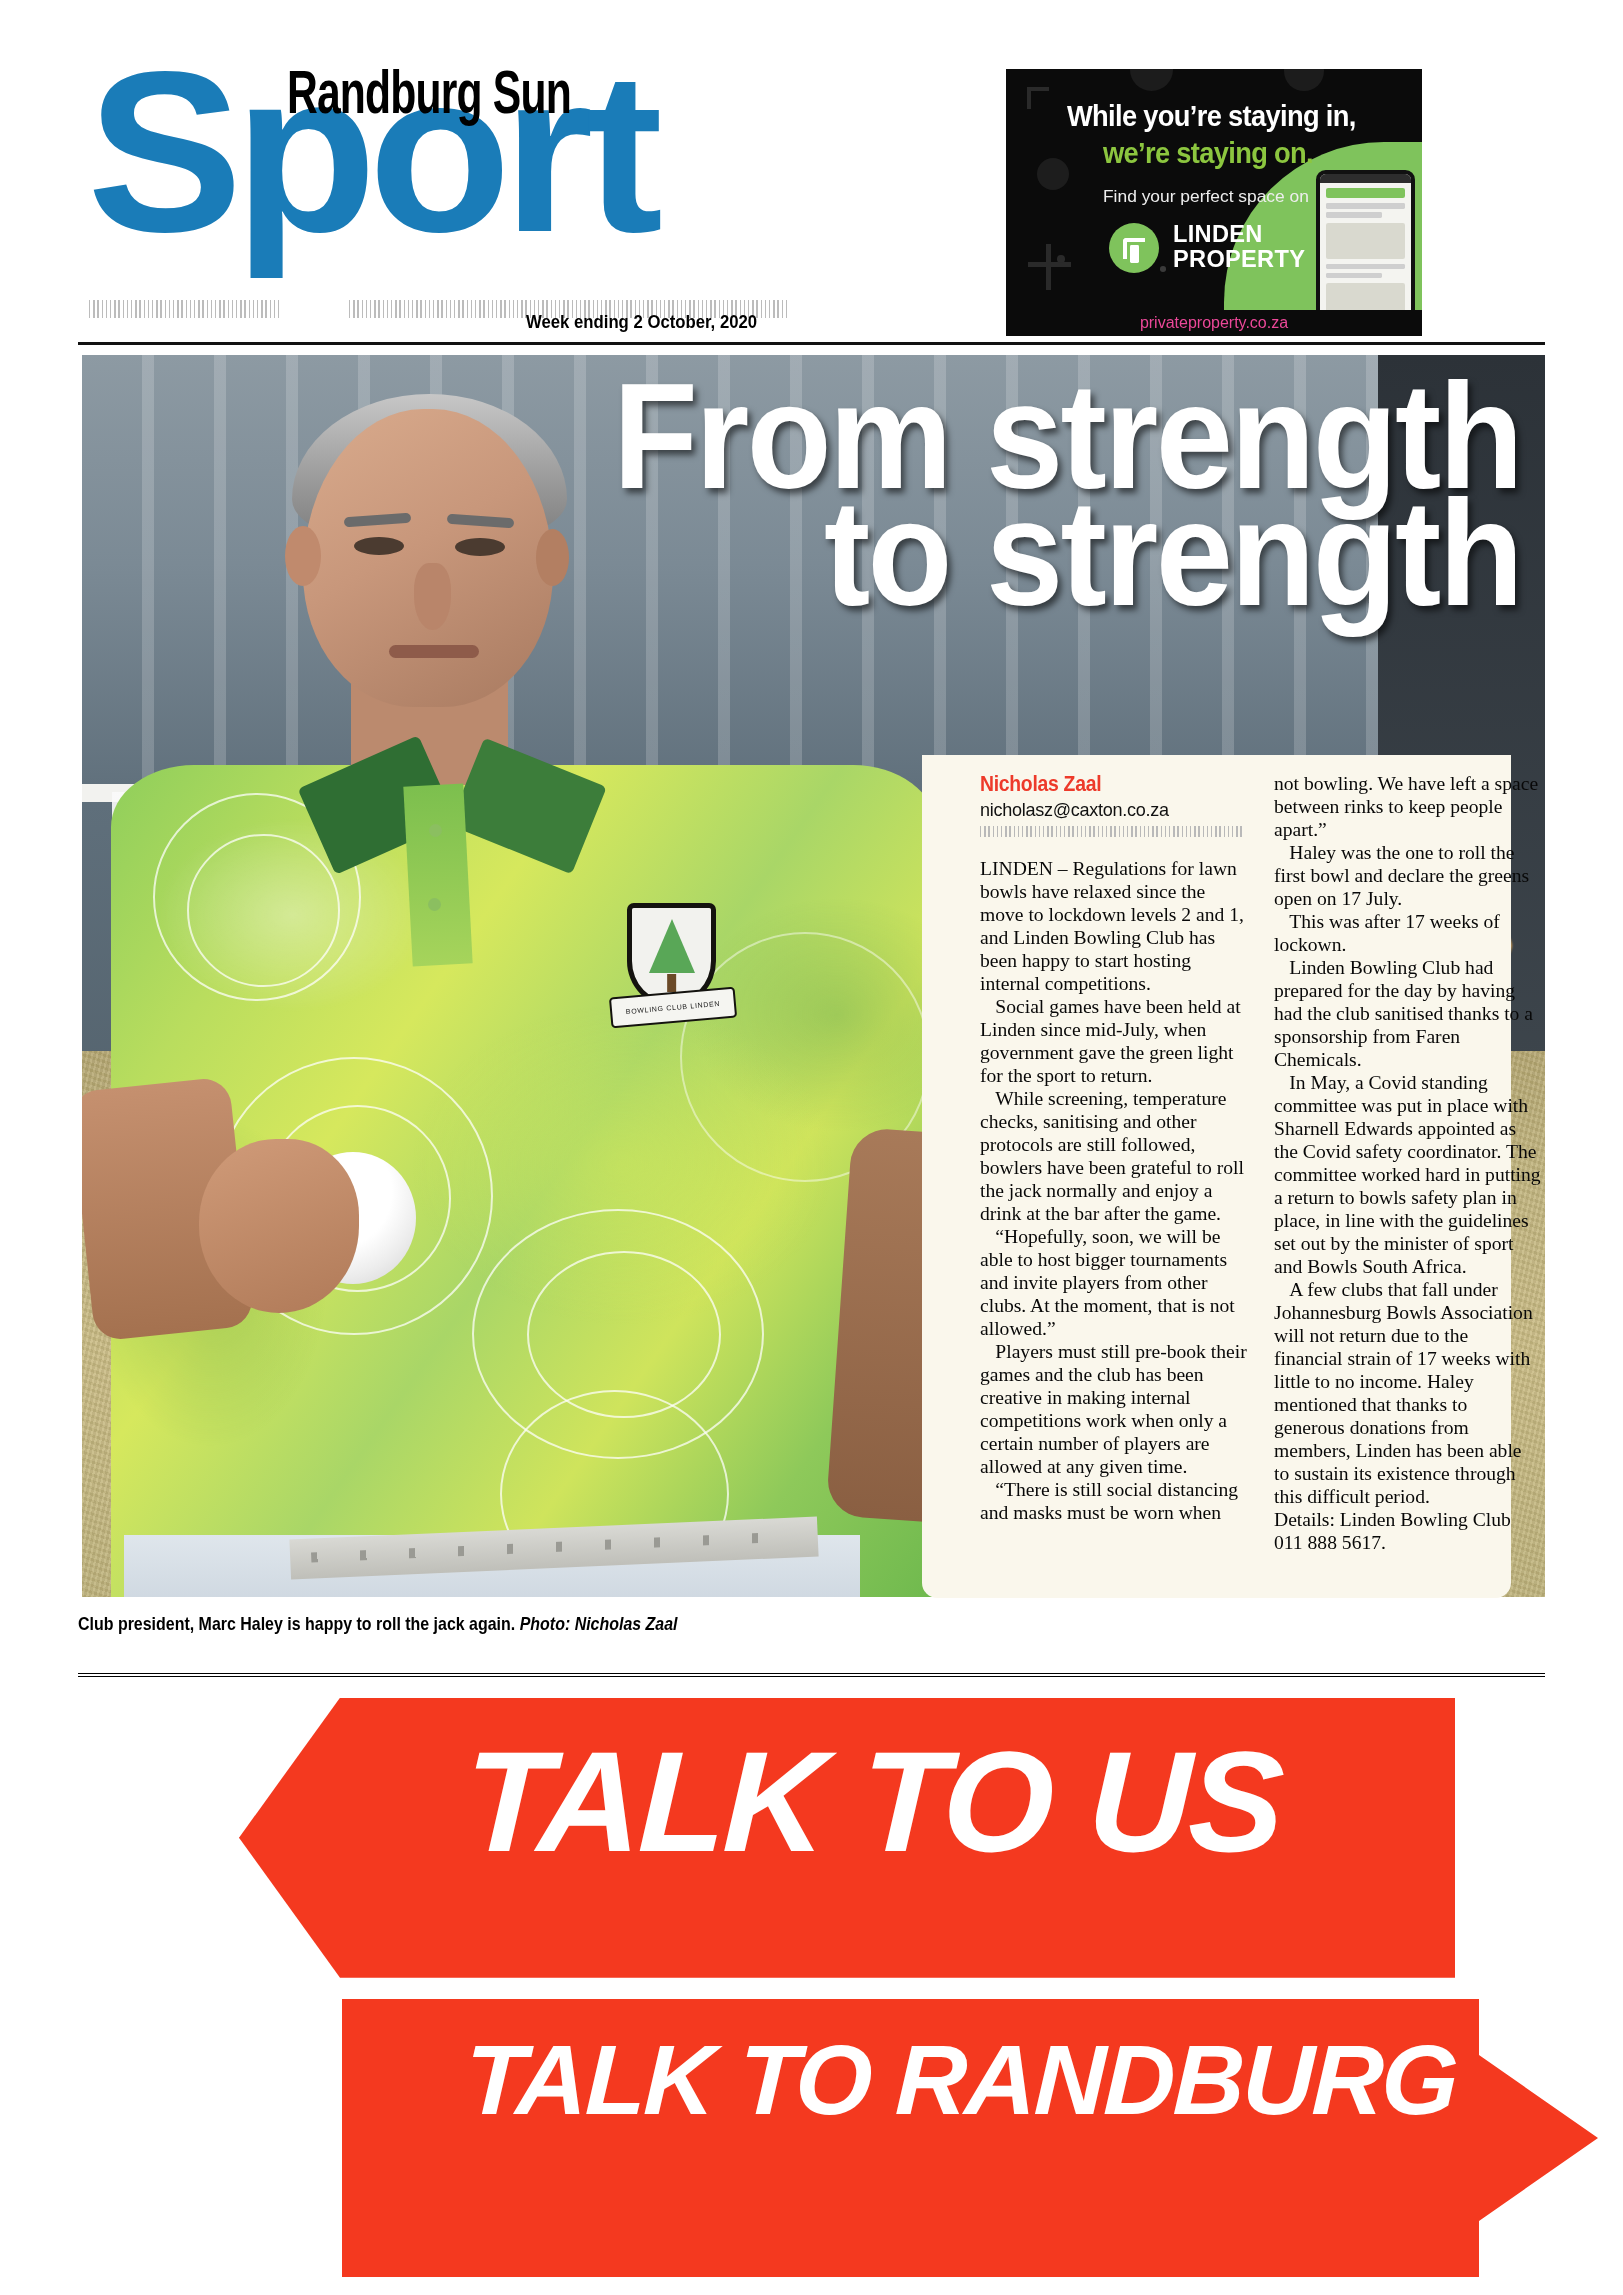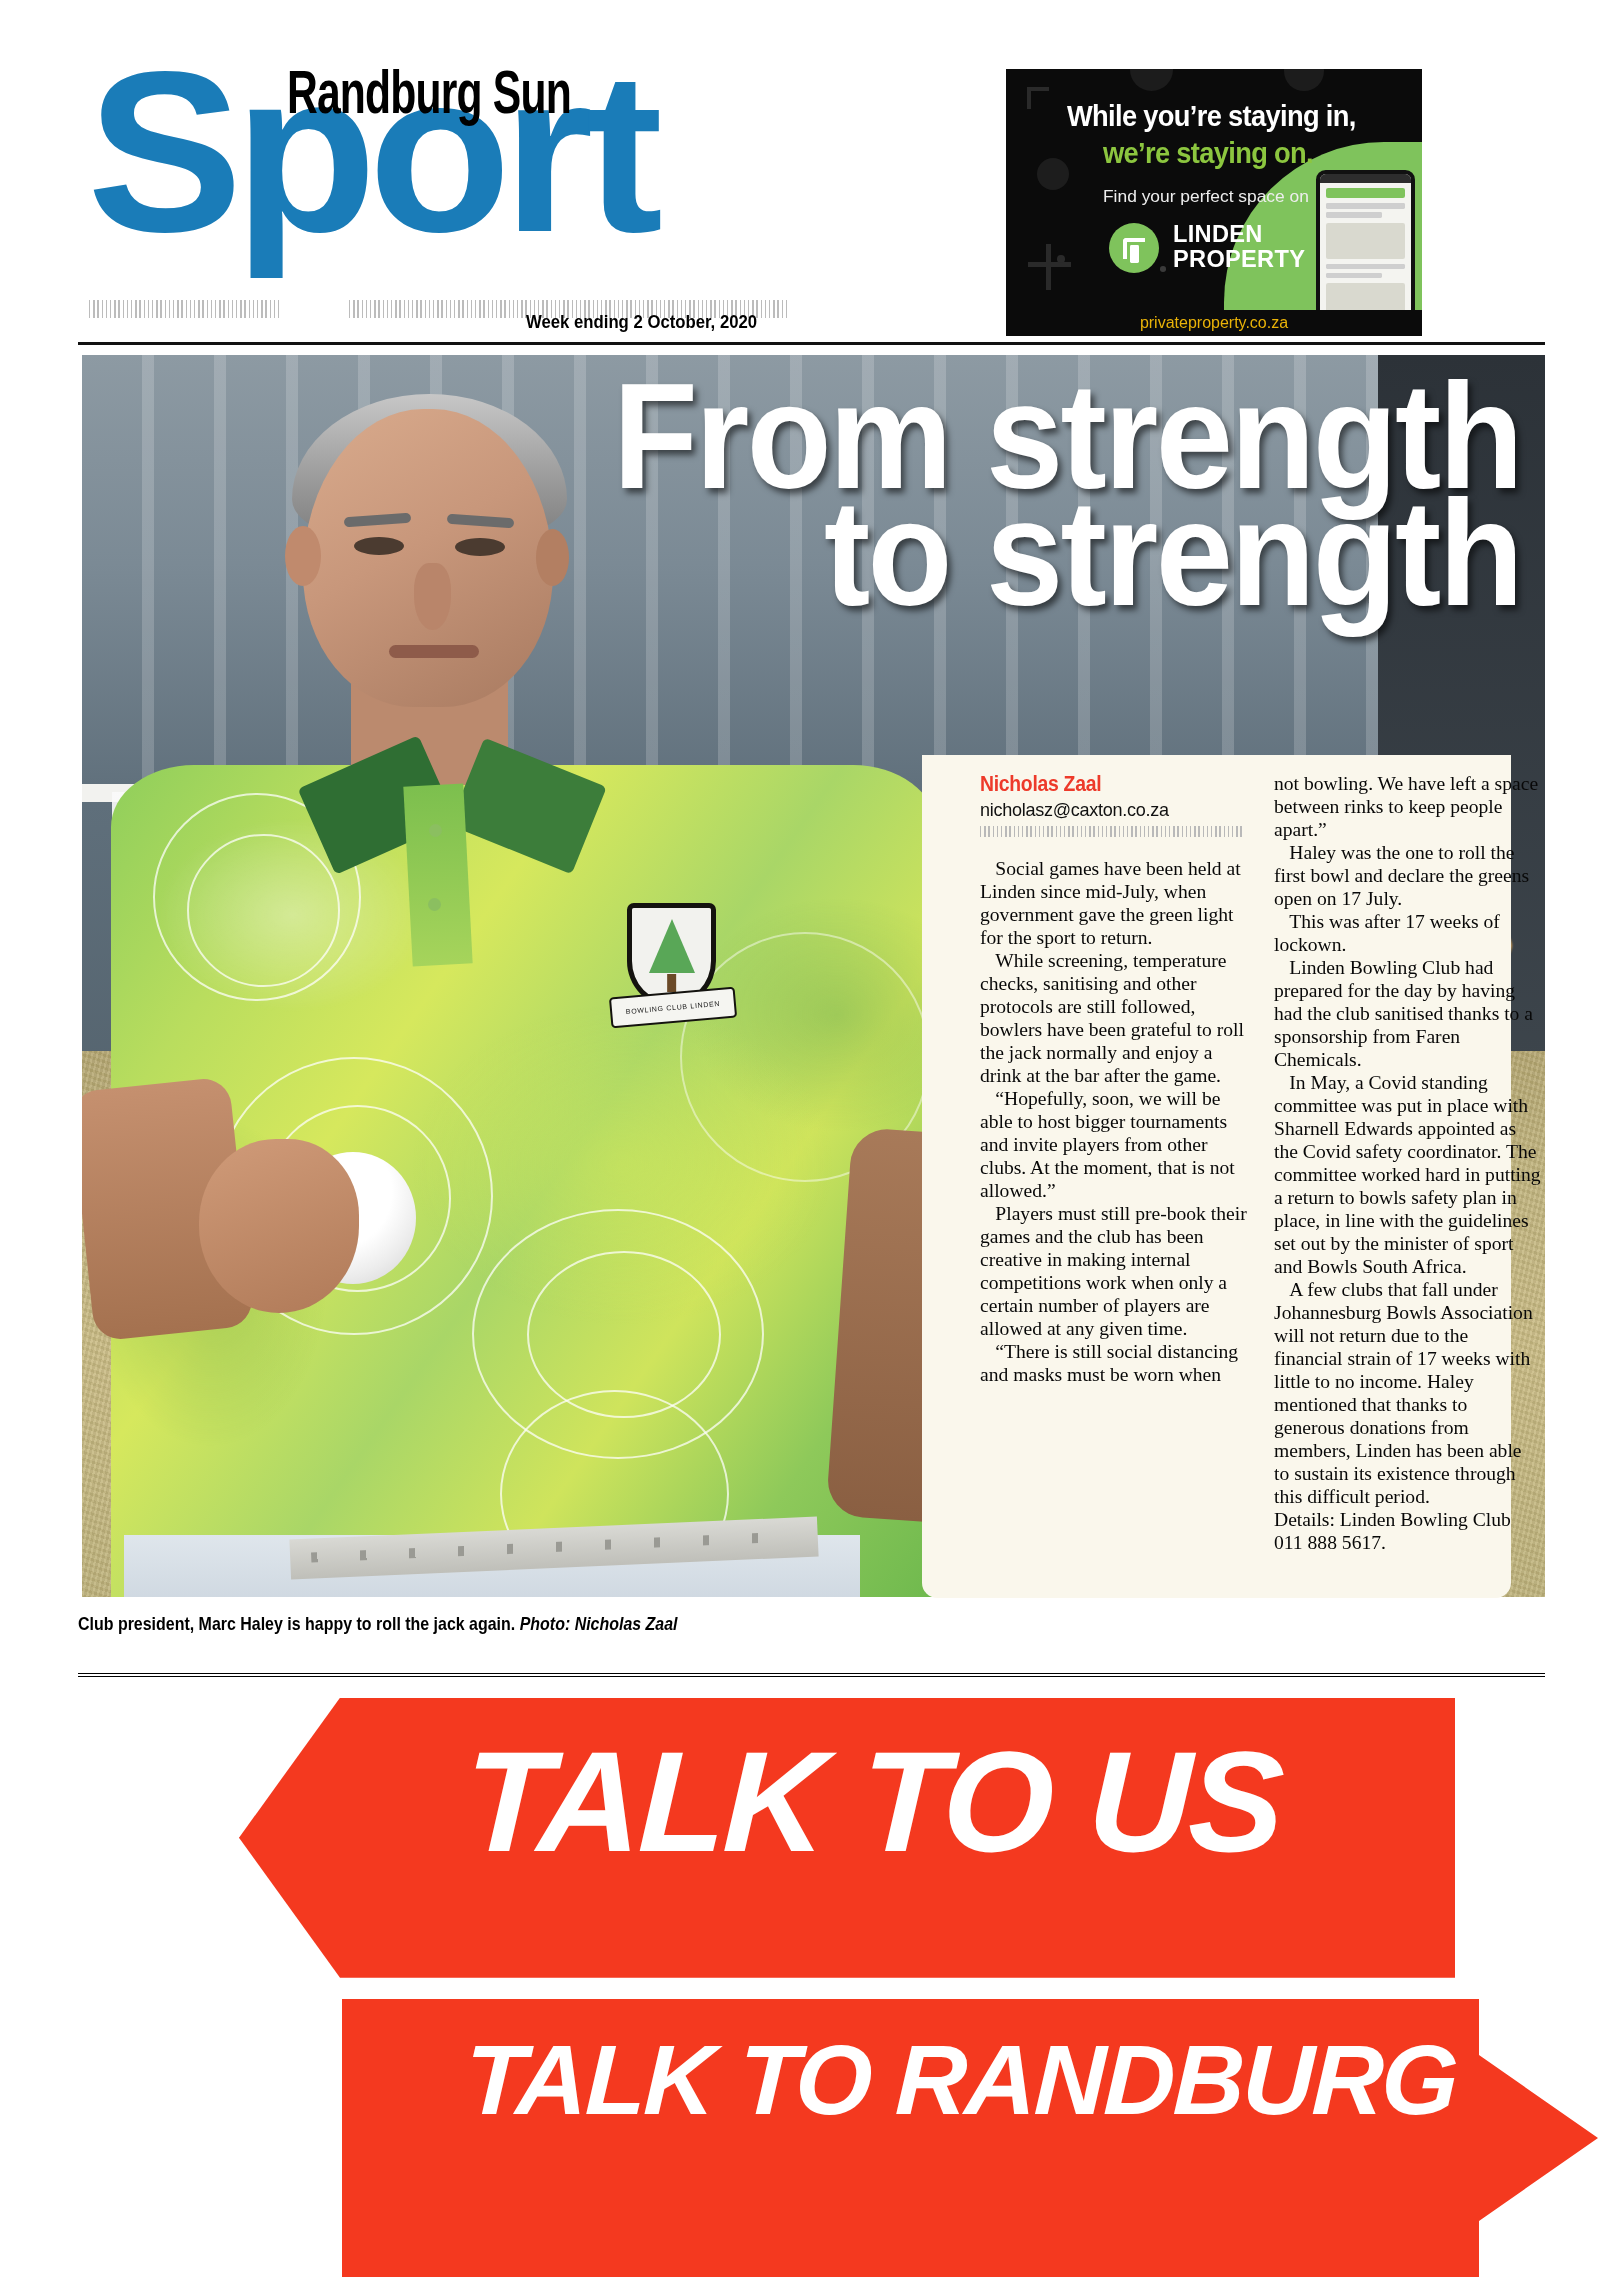--- a/index.html
+++ b/index.html
@@ -127,21 +127,21 @@
   .topad .logo-t1 {
     position:absolute; left:167px; top:154px;
     font-weight:bold; font-size:23.6px; color:#fff; letter-spacing:0.3px; line-height:23.6px;
   }
   .topad .logo-t2 {
     position:absolute; left:167px; top:179px;
     font-weight:bold; font-size:23.6px; color:#fff; letter-spacing:0.3px; line-height:23.6px;
   }
   .topad-url {
     position:absolute; left:1006px; top:310px; width:416px; height:26px;
-    background:#0b0b0b; color:#eab308;
+    background:#0b0b0b; color:#ec4899;
     font-size:16px; text-align:center; line-height:26px;
   }
 
   
   .rule-top { position:absolute; left:78px; top:342px; width:1467px; height:2.8px; background:#111; }
   .rule-bottom { position:absolute; left:78px; top:1673px; width:1467px; height:3.5px;
                  border-top:1.4px solid #000; border-bottom:1.4px solid #000; background:#fff; }
 
   
   .photo {
@@ -565,20 +565,21 @@
     <span class="l2">to strength</span>
   </div>
 
   <div class="article">
     <div class="art-cols">
       <div class="art-col c1">
         <div class="byline-name">Nicholas Zaal</div>
         <div class="byline-email">nicholasz@caxton.co.za</div>
         <div class="byline-rule"></div>
         <div class="body-text">
+          <p class="noind">LINDEN – Regulations for lawn bowls have relaxed since the move to lockdown levels 2 and 1, and Linden Bowling Club has been happy to start hosting internal competitions.</p>
           <p>Social games have been held at Linden since mid-July, when government gave the green light for the sport to return.</p>
           <p>While screening, temperature checks, sanitising and other protocols are still followed, bowlers have been grateful to roll the jack normally and enjoy a drink at the bar after the game.</p>
           <p>“Hopefully, soon, we will be able to host bigger tournaments and invite players from other clubs. At the moment, that is not allowed.”</p>
           <p>Players must still pre-book their games and the club has been creative in making internal competitions work when only a certain number of players are allowed at any given time.</p>
           <p>“There is still social distancing and masks must be worn when</p>
         </div>
       </div>
 
       <div class="art-col c2">
         <div class="body-text">

